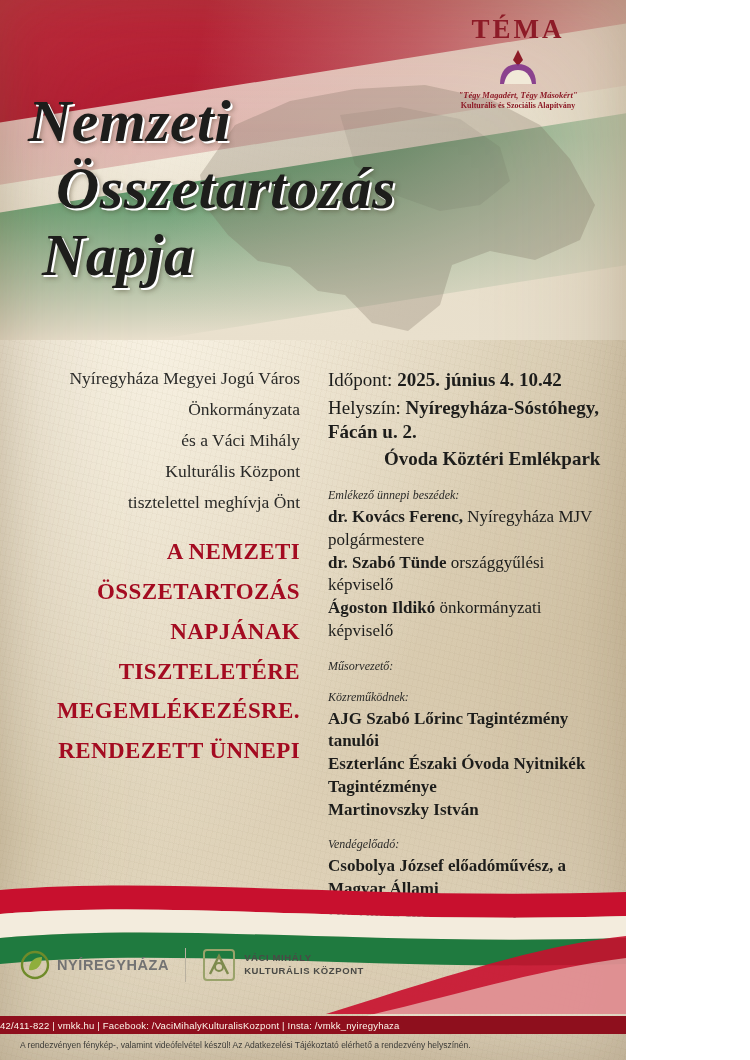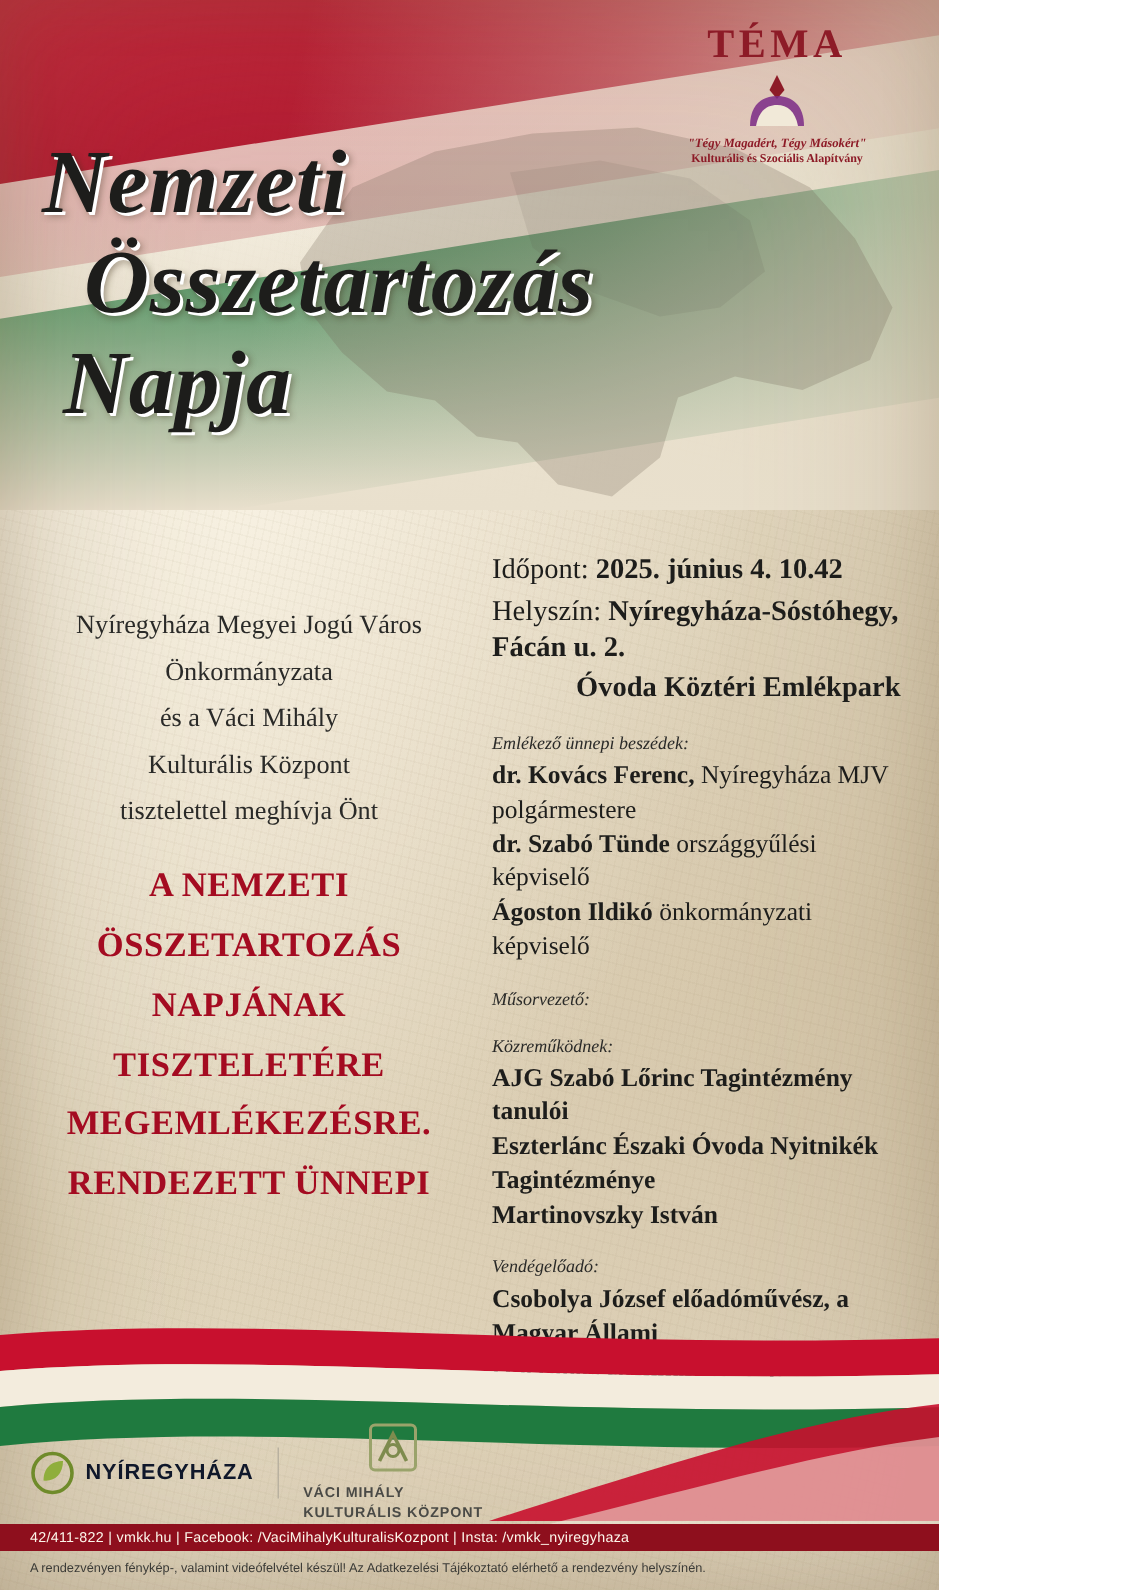--- a/index.html
+++ b/index.html
@@ -159,22 +159,21 @@
   .body-cols {
     position: absolute;
     top: 368px;
     left: 0; right: 0;
     display: flex;
   }
   .col-left {
     width: 300px;
     padding-left: 32px;
     box-sizing: border-box;
-    text-align: center;
-    margin-top: 38px;
+    text-align: right;
   }
   .col-right {
     flex: 1;
     padding-left: 28px;
     padding-right: 18px;
     box-sizing: border-box;
   }
 
   .invite p {
     margin: 0 0 9px 0;
@@ -273,32 +272,31 @@
     gap: 7px;
   }
   .logo-nyir .mark {
     width: 30px; height: 30px;
   }
   .logo-nyir .txt {
     font-family: "Liberation Sans", sans-serif;
     font-size: 14.5px;
     font-weight: bold;
     letter-spacing: 0.6px;
-    color: #0f172a;
+    color: #737373;
   }
   .logo-divider {
     width: 1px;
     height: 34px;
     background: #b9b1a0;
   }
   .logo-vmkk {
     display: flex;
     align-items: center;
     gap: 8px;
-    flex-direction: column;
   }
   .logo-vmkk .mark { width: 34px; height: 34px; }
   .logo-vmkk .txt {
     font-family: "Liberation Sans", sans-serif;
     font-size: 9.5px;
     font-weight: bold;
     letter-spacing: 0.6px;
     color: #4a4a46;
     line-height: 1.35;
   }
@@ -309,21 +307,20 @@
     bottom: 26px;
     height: 18px;
     background: #8e0f1d;
     display: flex;
     align-items: center;
   }
   .footbar .ft {
     font-family: "Liberation Sans", sans-serif;
     font-size: 9.5px;
     color: #fdf6ea;
-    padding-left: 20px;
     letter-spacing: 0.2px;
   }
   .finetext {
     position: absolute;
     left: 20px;
     bottom: 10px;
     font-family: "Liberation Sans", sans-serif;
     font-size: 8.5px;
     color: #3a3a36;
   }

